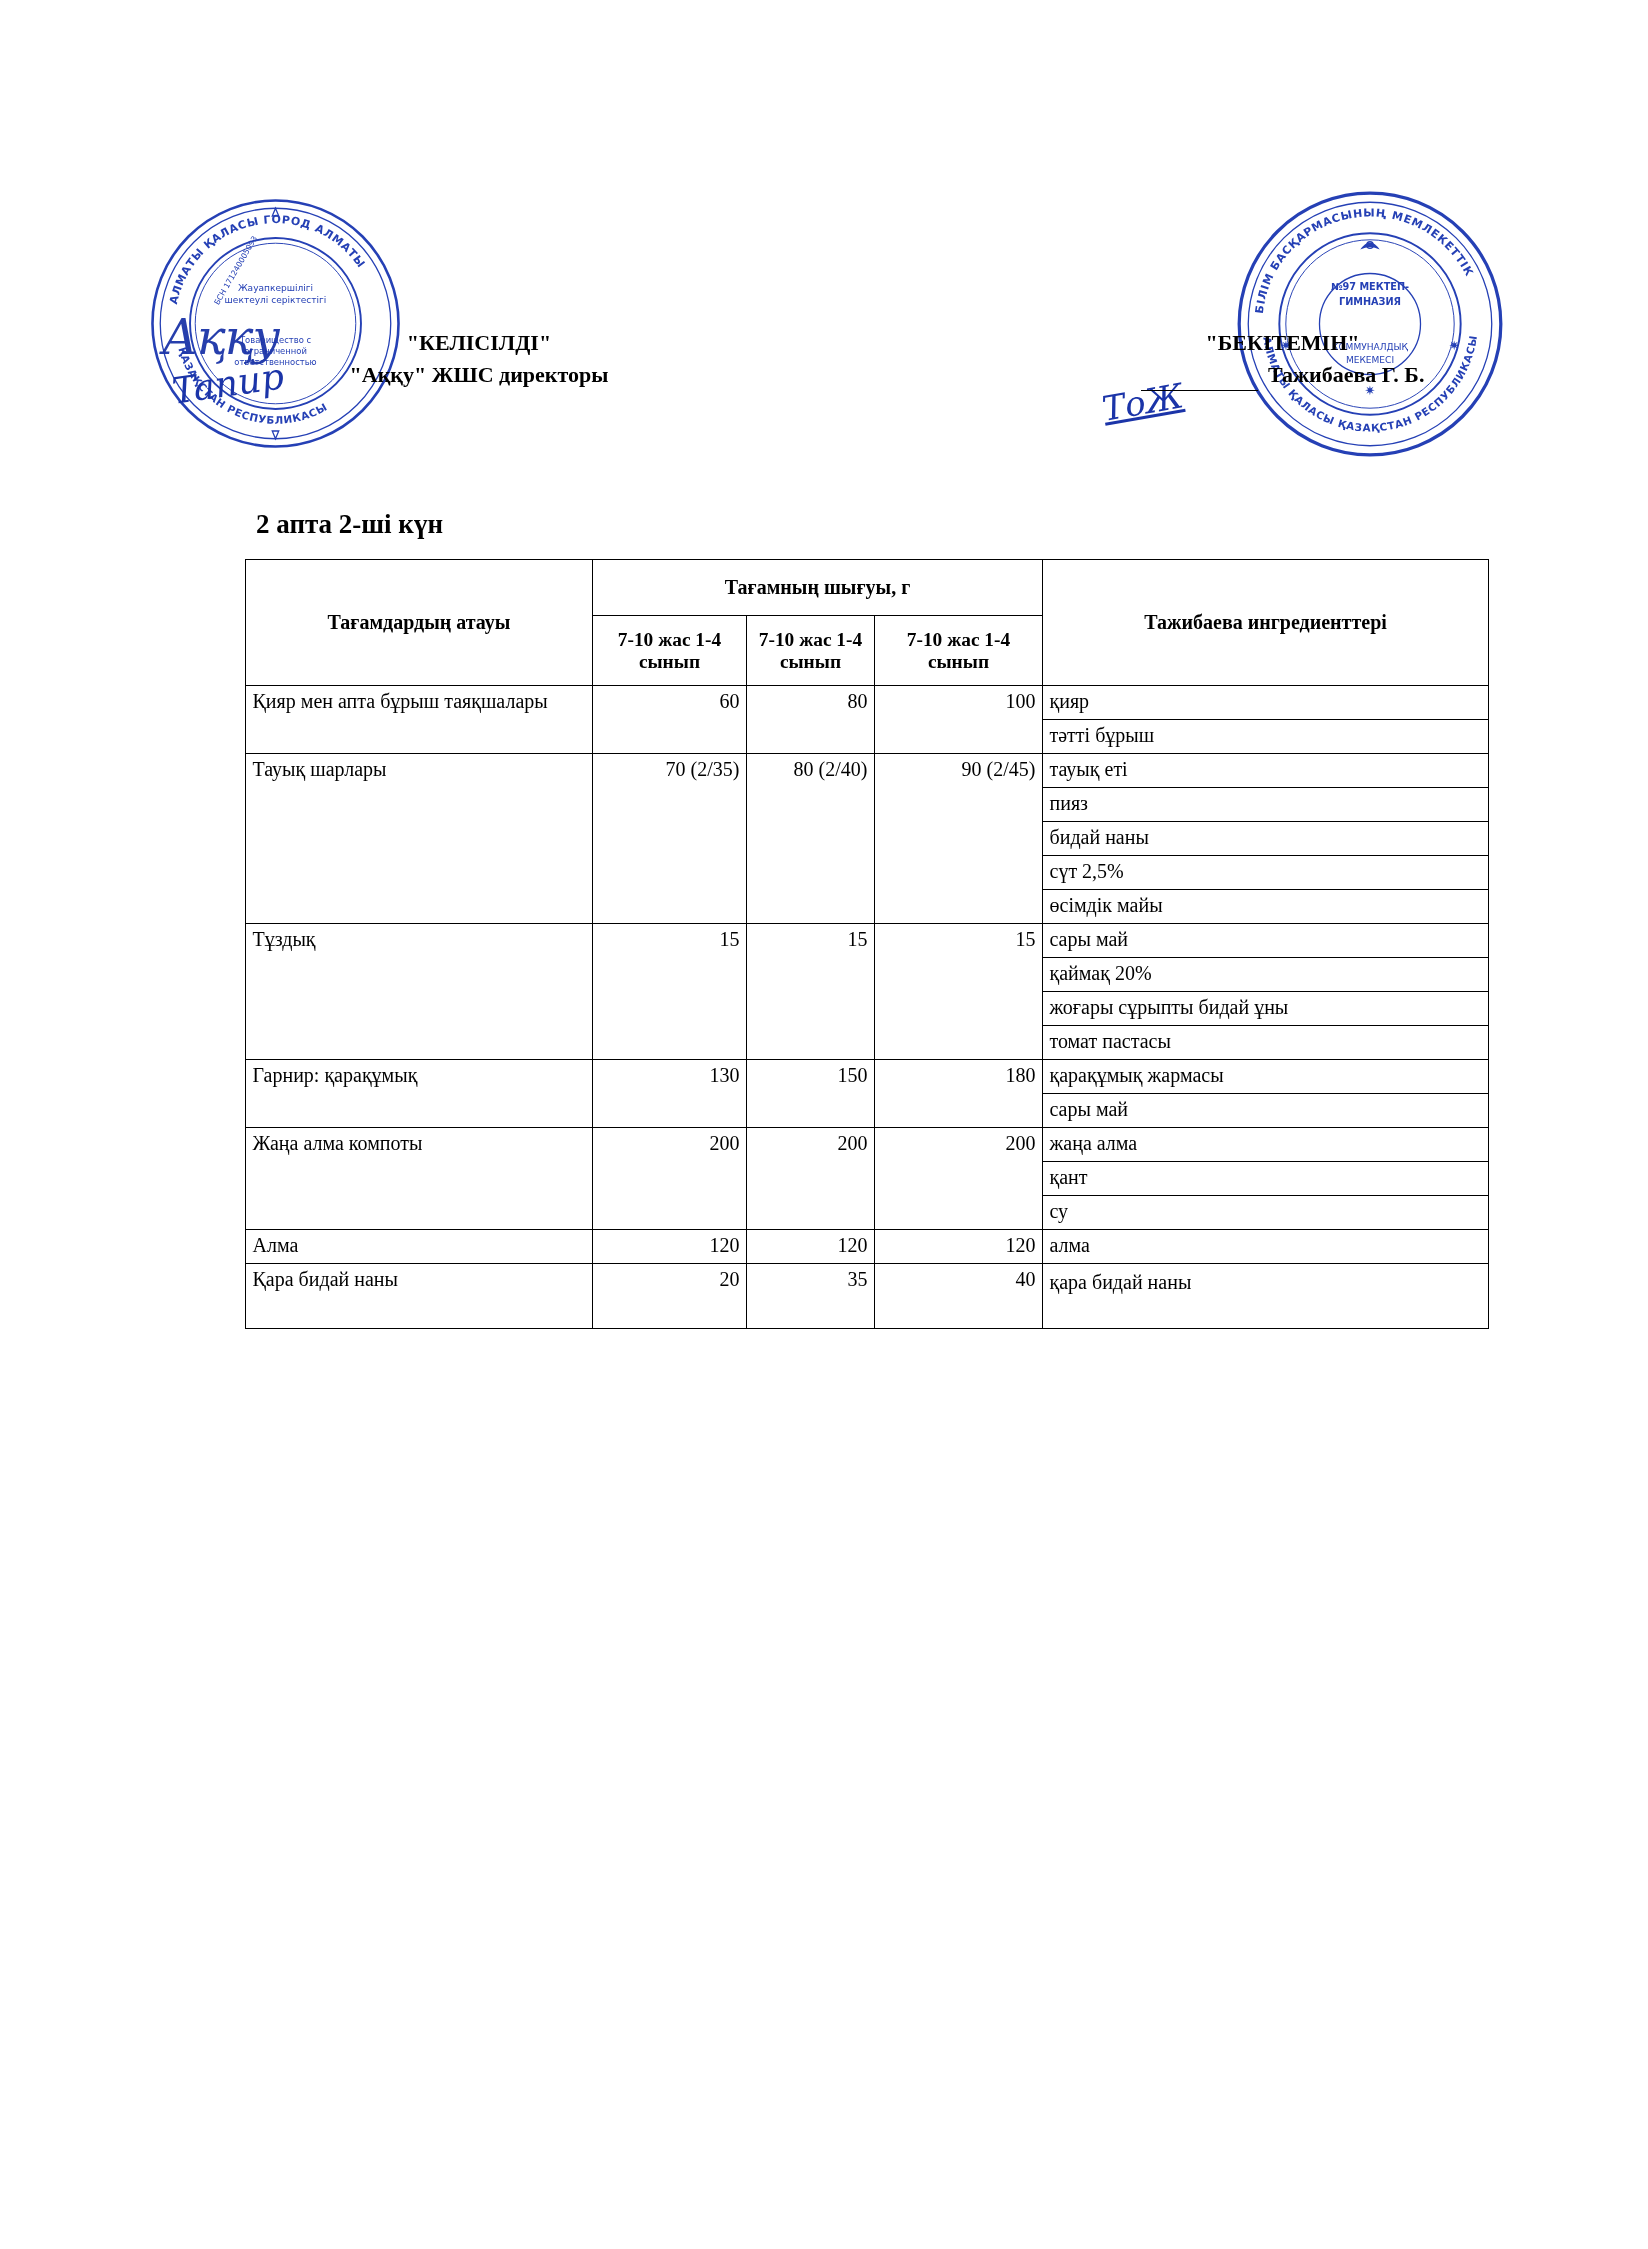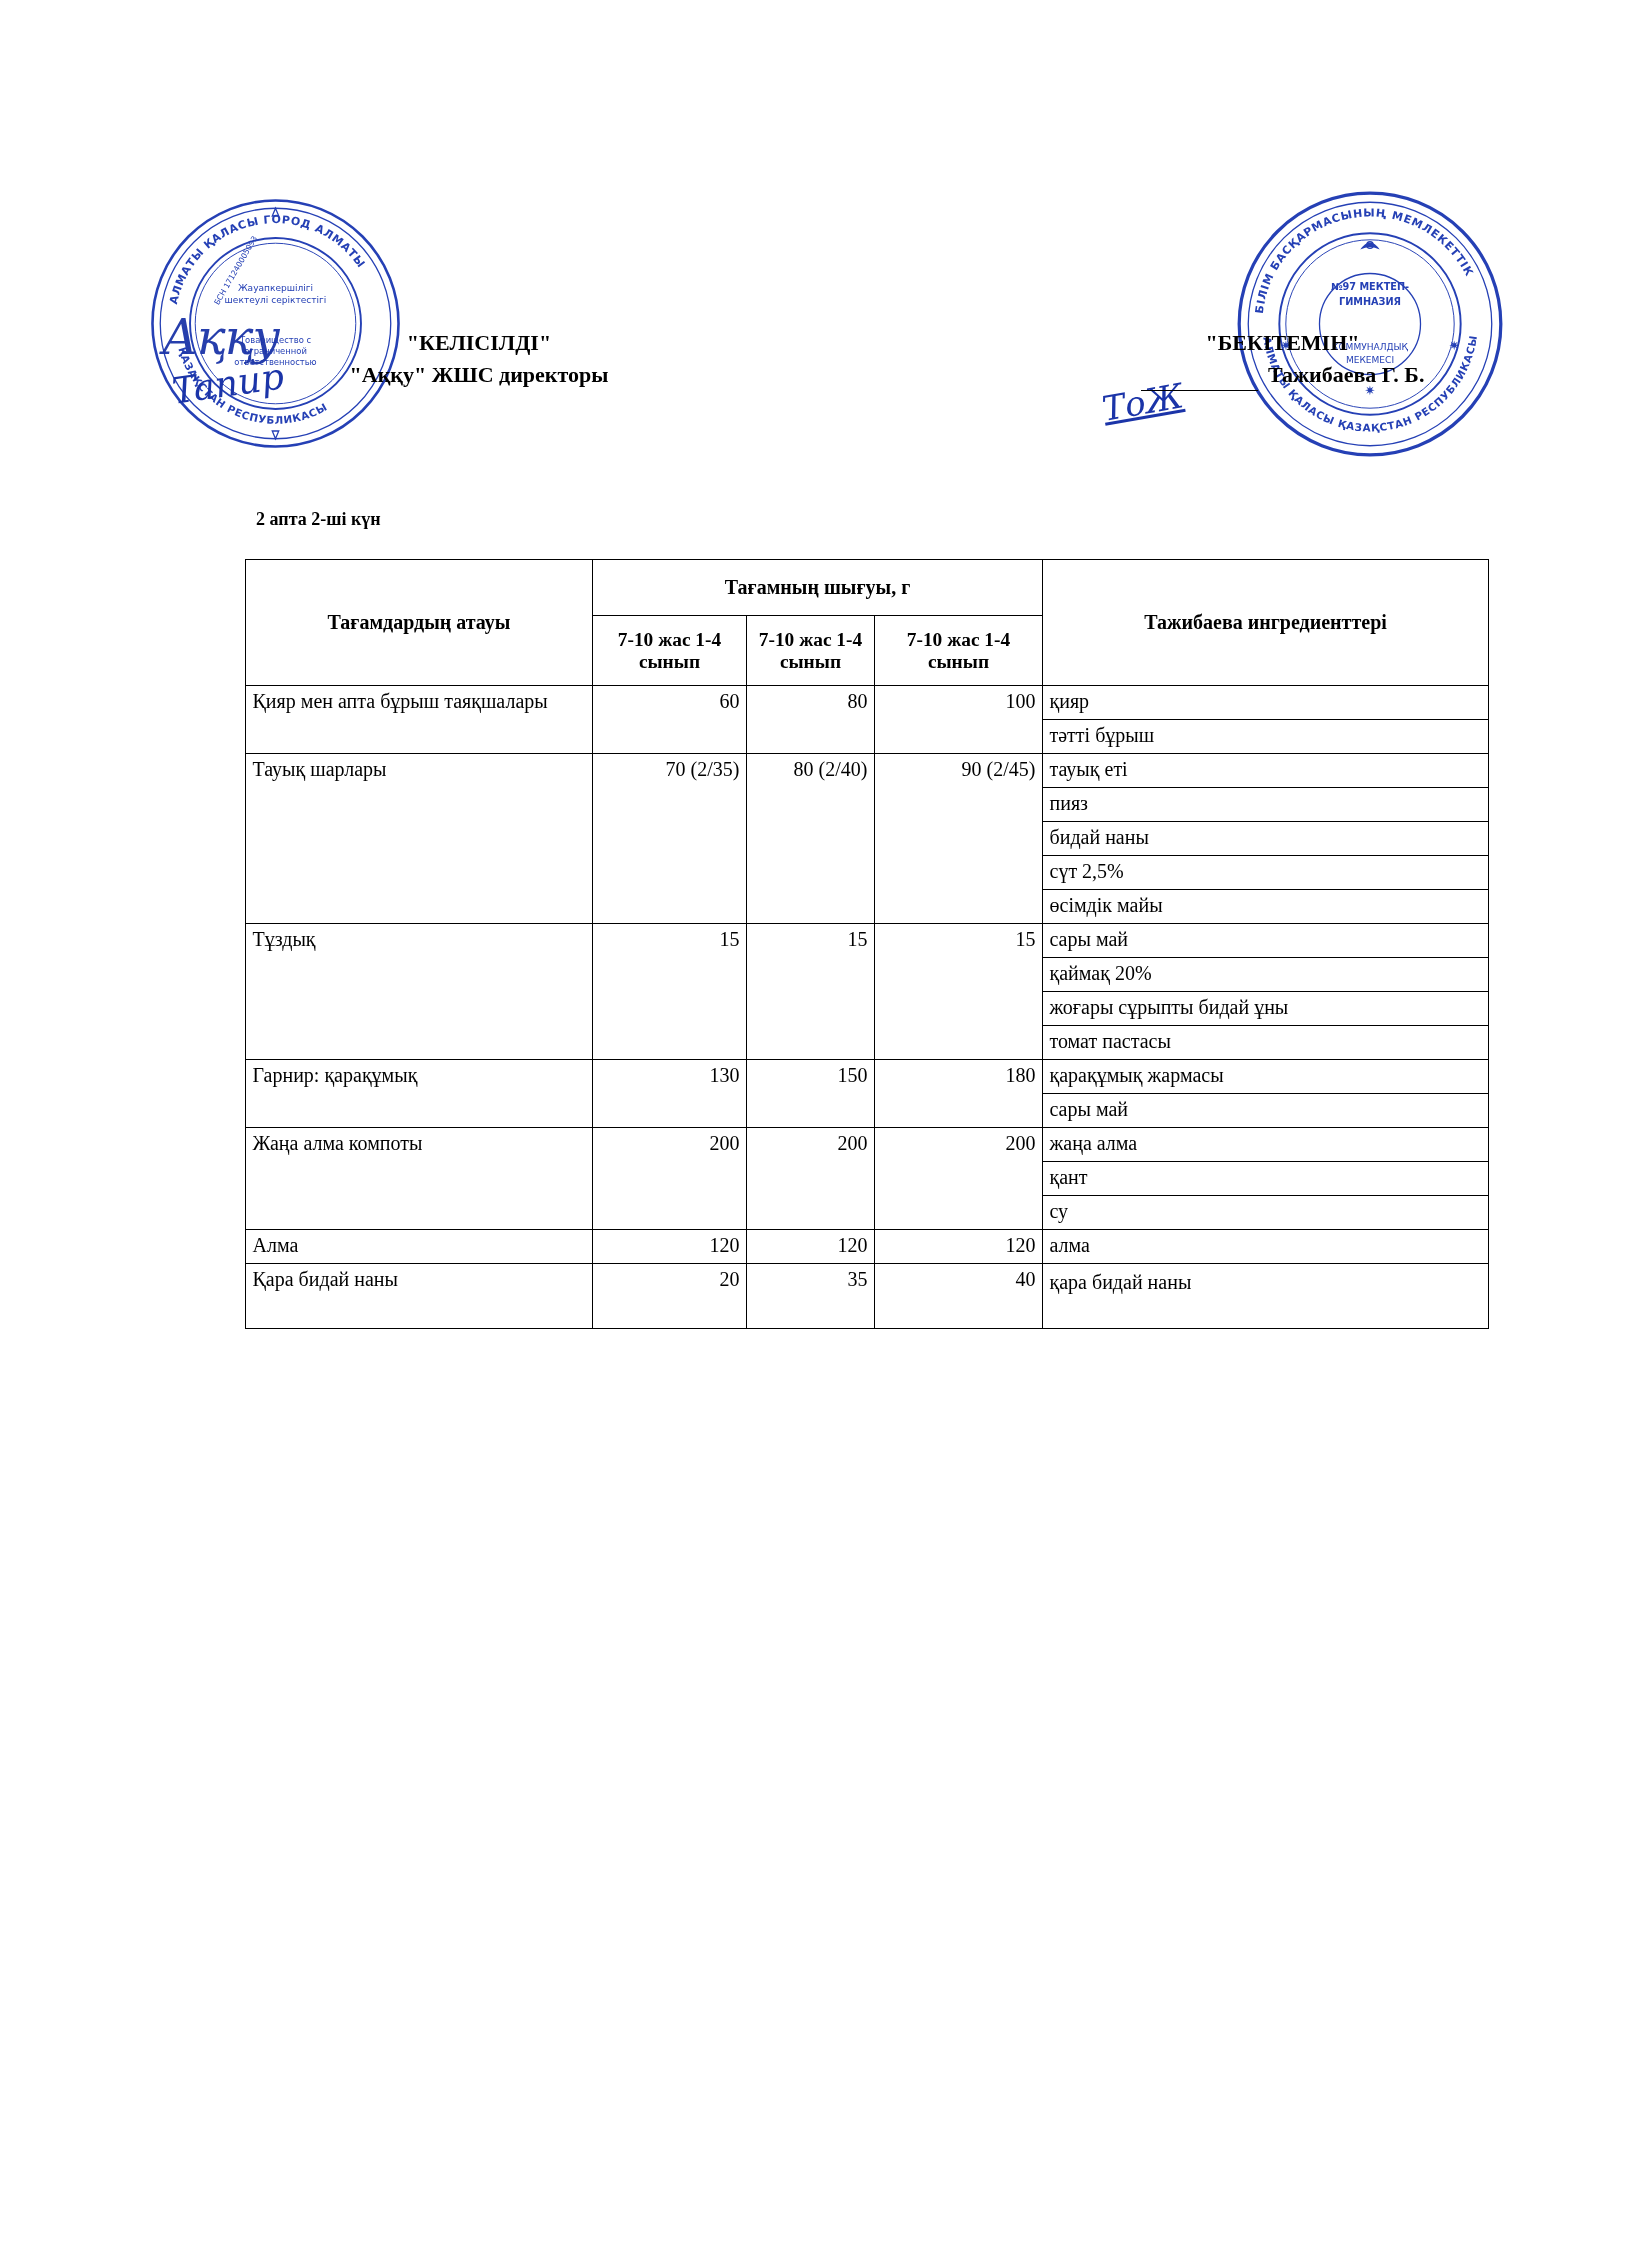--- a/index.html
+++ b/index.html
@@ -53,21 +53,21 @@
     width: 117px;
     margin-right: 10.4px;
     vertical-align: bottom;
     height: 22px;
   }
 
   .daylabel {
     position: absolute;
     left: 256px;
     top: 509px;
-    font-size: 18px;
+    font-size: 27px;
     font-weight: bold;
   }
 
   
   .stamp {
     position: absolute;
     border-radius: 50%;
     color: #1f3fb0;
     pointer-events: none;
   }

